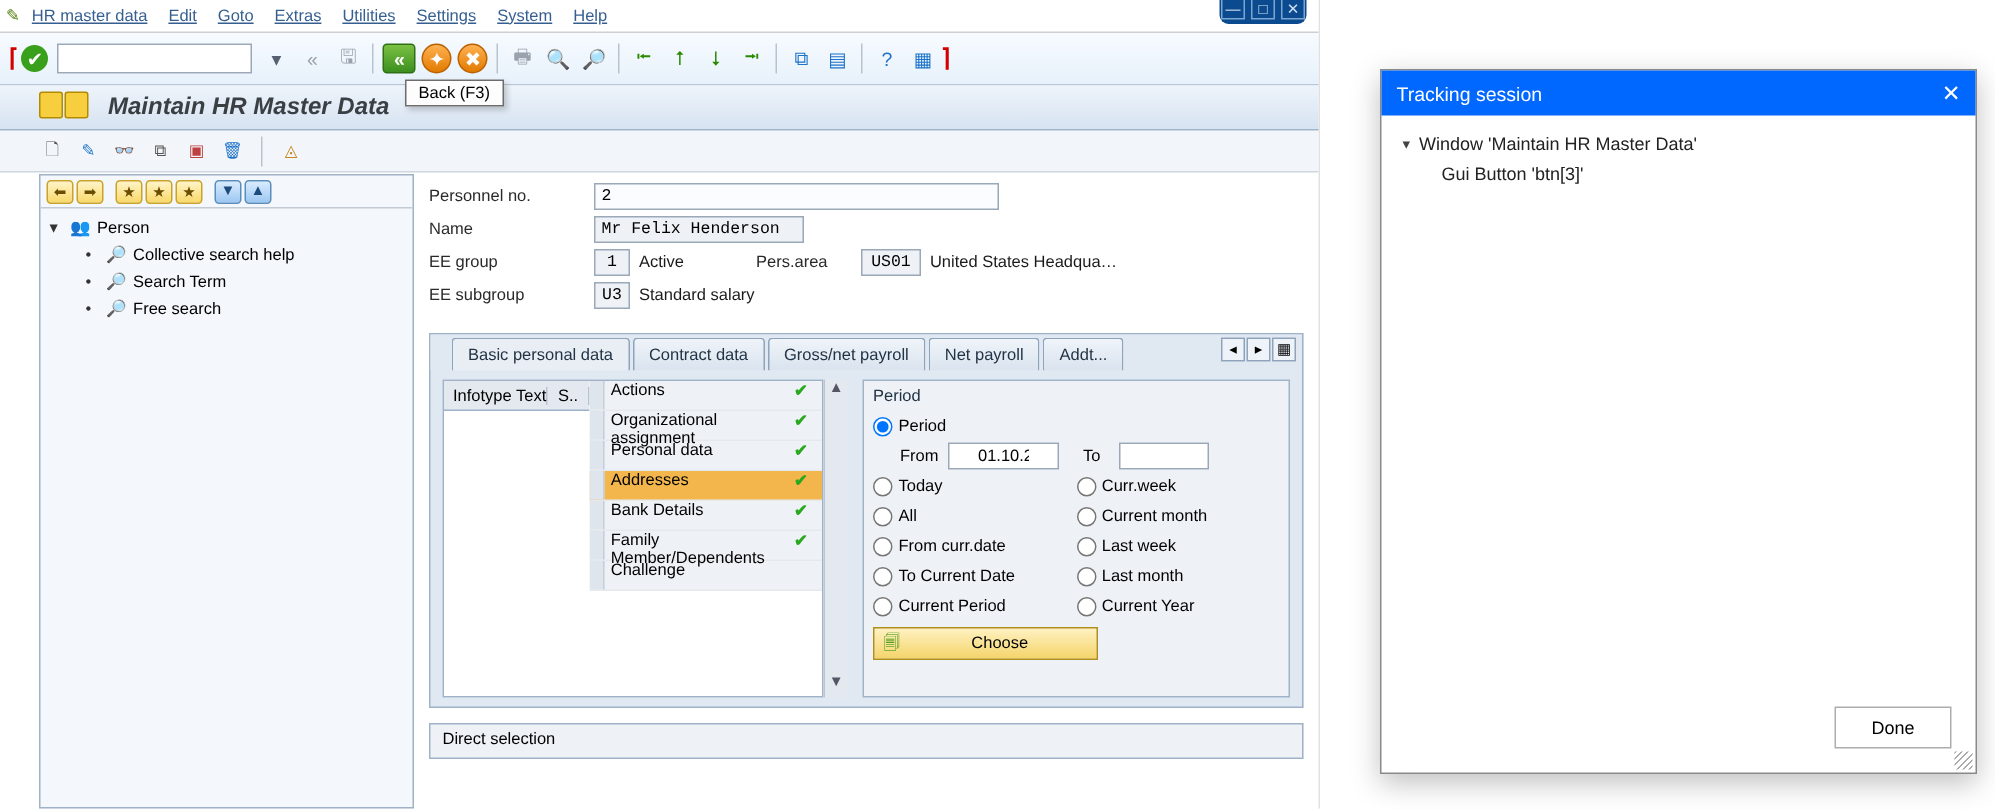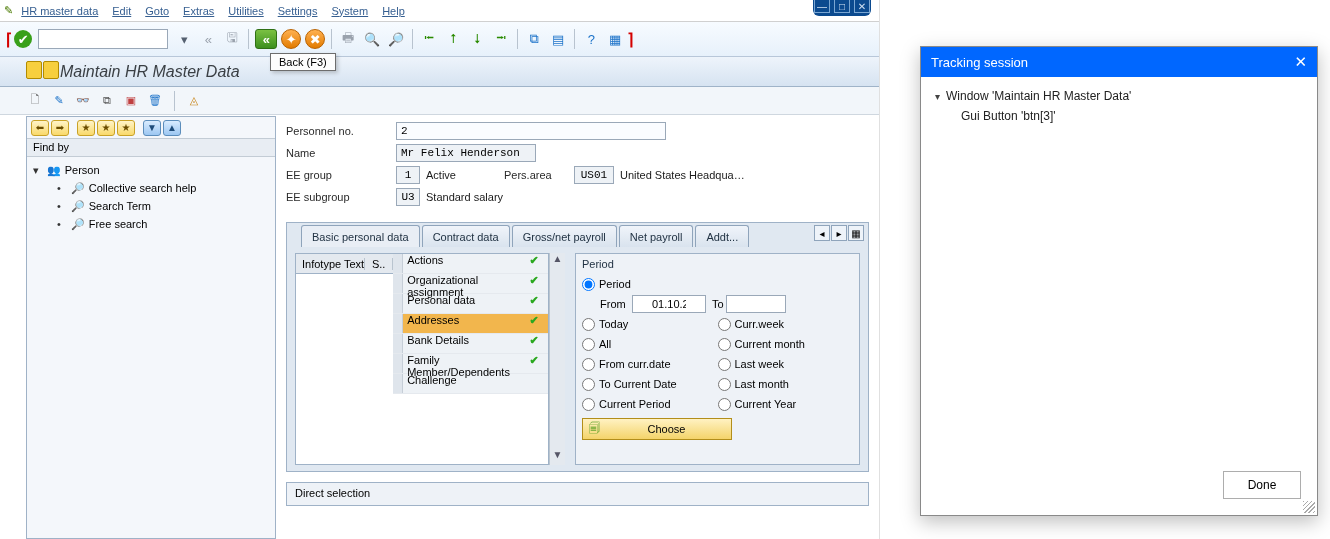--- a/index.html
+++ b/index.html
@@ -17,21 +17,21 @@
 .tbtn{width:20px;height:20px;margin:0 2px;border:1px solid transparent;display:flex;align-items:center;justify-content:center;font-size:13px;color:#556070;border-radius:3px}
 .tbtn.green{background:linear-gradient(#7ac142,#3c8f1f);border:1px solid #2f7015;width:22px;height:20px}
 .tbtn.greenchk{color:#fff;background:#38a01a;border-radius:10px;width:18px;height:18px}
 .tbtn.orange{background:linear-gradient(#ffb152,#e27b00);border:1px solid #b96200;color:#fff;border-radius:10px}
 .tbtn.grey{color:#9aa2ad}
 .sep{width:1px;height:20px;background:#b8c3cf;margin:0 4px}
 .tooltip{position:absolute;left:270px;top:31px;background:#fdfdfd;border:1px solid #6d6d6d;padding:2px 8px;font-size:11px;z-index:5;box-shadow:2px 2px 4px rgba(0,0,0,.2)}
 .titlebar{height:30px;background:linear-gradient(#eef4fb,#d6e3f1);border-bottom:1px solid #9fb3c8;display:flex;align-items:center;padding:0 10px 0 26px;position:relative}
 .titlebar .ticon{position:absolute;left:26px;top:4px;display:flex}
 .titlebar .ticon .y{width:16px;height:18px;background:#f7cf3e;border:1px solid #b28b00;border-radius:2px;margin-right:1px}
-.titlebar h1{margin:0 0 0 34px;font-size:16px;font-style:italic;font-weight:normal;color:#3a3f44}
+.titlebar h1{margin:0 0 0 46px;font-size:16px;font-style:italic;font-weight:bold;color:#3a3f44}
 .apptoolbar{height:28px;background:#f2f6fa;border-bottom:1px solid #cfd7df;display:flex;align-items:center;padding:0 26px;gap:6px}
 .atb{width:18px;height:18px;display:flex;align-items:center;justify-content:center;color:#555}
 
 .mainwrap{position:absolute;left:26px;right:0;top:116px;bottom:0;display:flex}
 .leftpane{width:250px;border:1px solid #9fb2c7;background:#f4f7fb;display:flex;flex-direction:column}
 .lp-tb{height:22px;border-bottom:1px solid #c3ccd5;display:flex;align-items:center;padding:0 4px;gap:2px}
 .lp-tb .nav{width:18px;height:16px;background:linear-gradient(#fff4c8,#f9d96b);border:1px solid #c9a227;border-radius:3px;display:flex;align-items:center;justify-content:center;font-size:10px;color:#6a4d00}
 .lp-tb .nav.blue{background:linear-gradient(#d9ecff,#9cc7f2);border-color:#5b8dbb;color:#1e4c7a}
 .findby{height:18px;background:#e8edf3;border-bottom:1px solid #c3ccd5;padding:2px 6px}
 .tree{padding:4px 6px;line-height:18px}
@@ -172,21 +172,20 @@
         <span class="nav">⬅</span>
         <span class="nav">➡</span>
         <span style="width:4px"></span>
         <span class="nav">★</span>
         <span class="nav">★</span>
         <span class="nav">★</span>
         <span style="width:4px"></span>
         <span class="nav blue">▼</span>
         <span class="nav blue">▲</span>
       </div>
-      <div class="findby">Find by</div>
       <div class="tree">
         <div class="row">
             <span class="tw">▾</span>
             <span class="pic">👥</span>
             <span>Person</span>
           </div>
         <div class="row lvl2">
             <span class="tw">•</span>
             <span class="binoc">🔎</span>
             <span>Collective search help</span>
@@ -296,21 +295,21 @@
 
           <div class="periodbox">
             <div class="grptitle">Period</div>
             <div class="radio-row">
                 <input type="radio" checked="" style="">
                 <span>Period</span>
               </div>
             <div class="radio-row" style="padding-left:18px">
               <span style="width:32px">From</span>
               <input class="frombox" value="01.10.2020" style="">
-              <span style="margin:0 2px">To</span>
+              <span style="margin:0 12px">To</span>
               <input class="frombox" style="width: 60px;" value="">
             </div>
             <div class="radio-col">
               <div class="col">
                 <div class="radio-row">
                     <input type="radio" style="">
                     <span>Today</span>
                   </div>
                 <div class="radio-row">
                     <input type="radio" style="">

